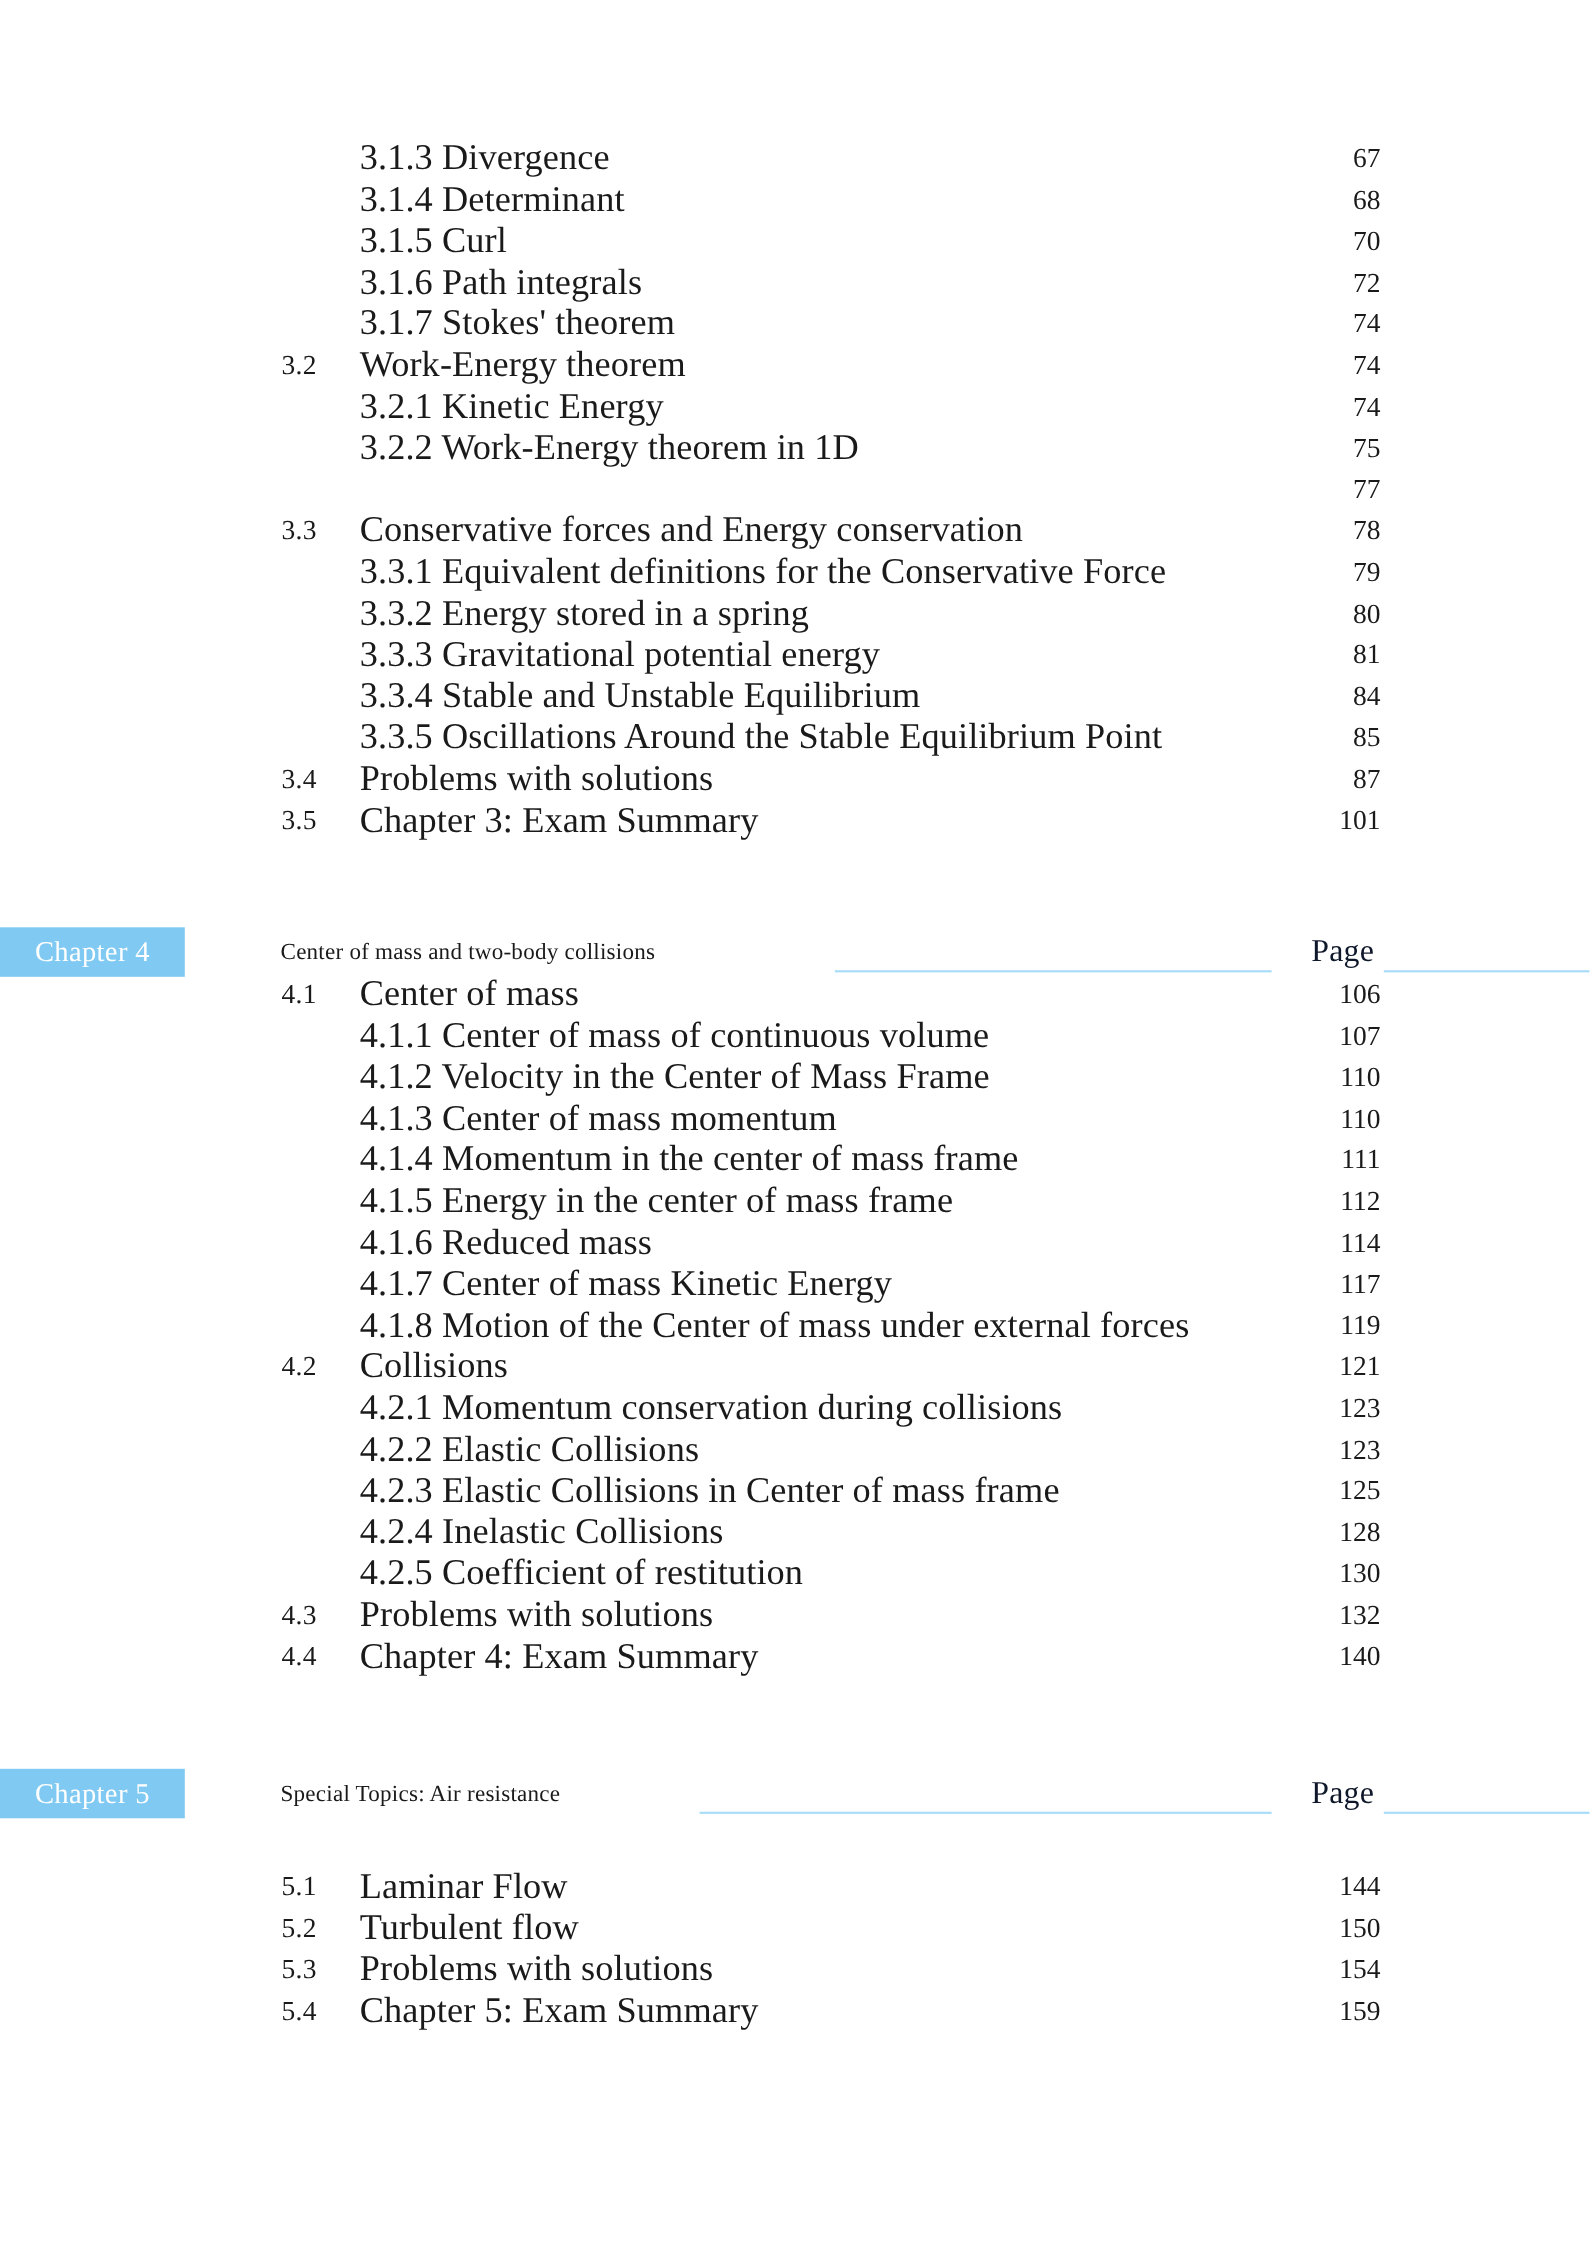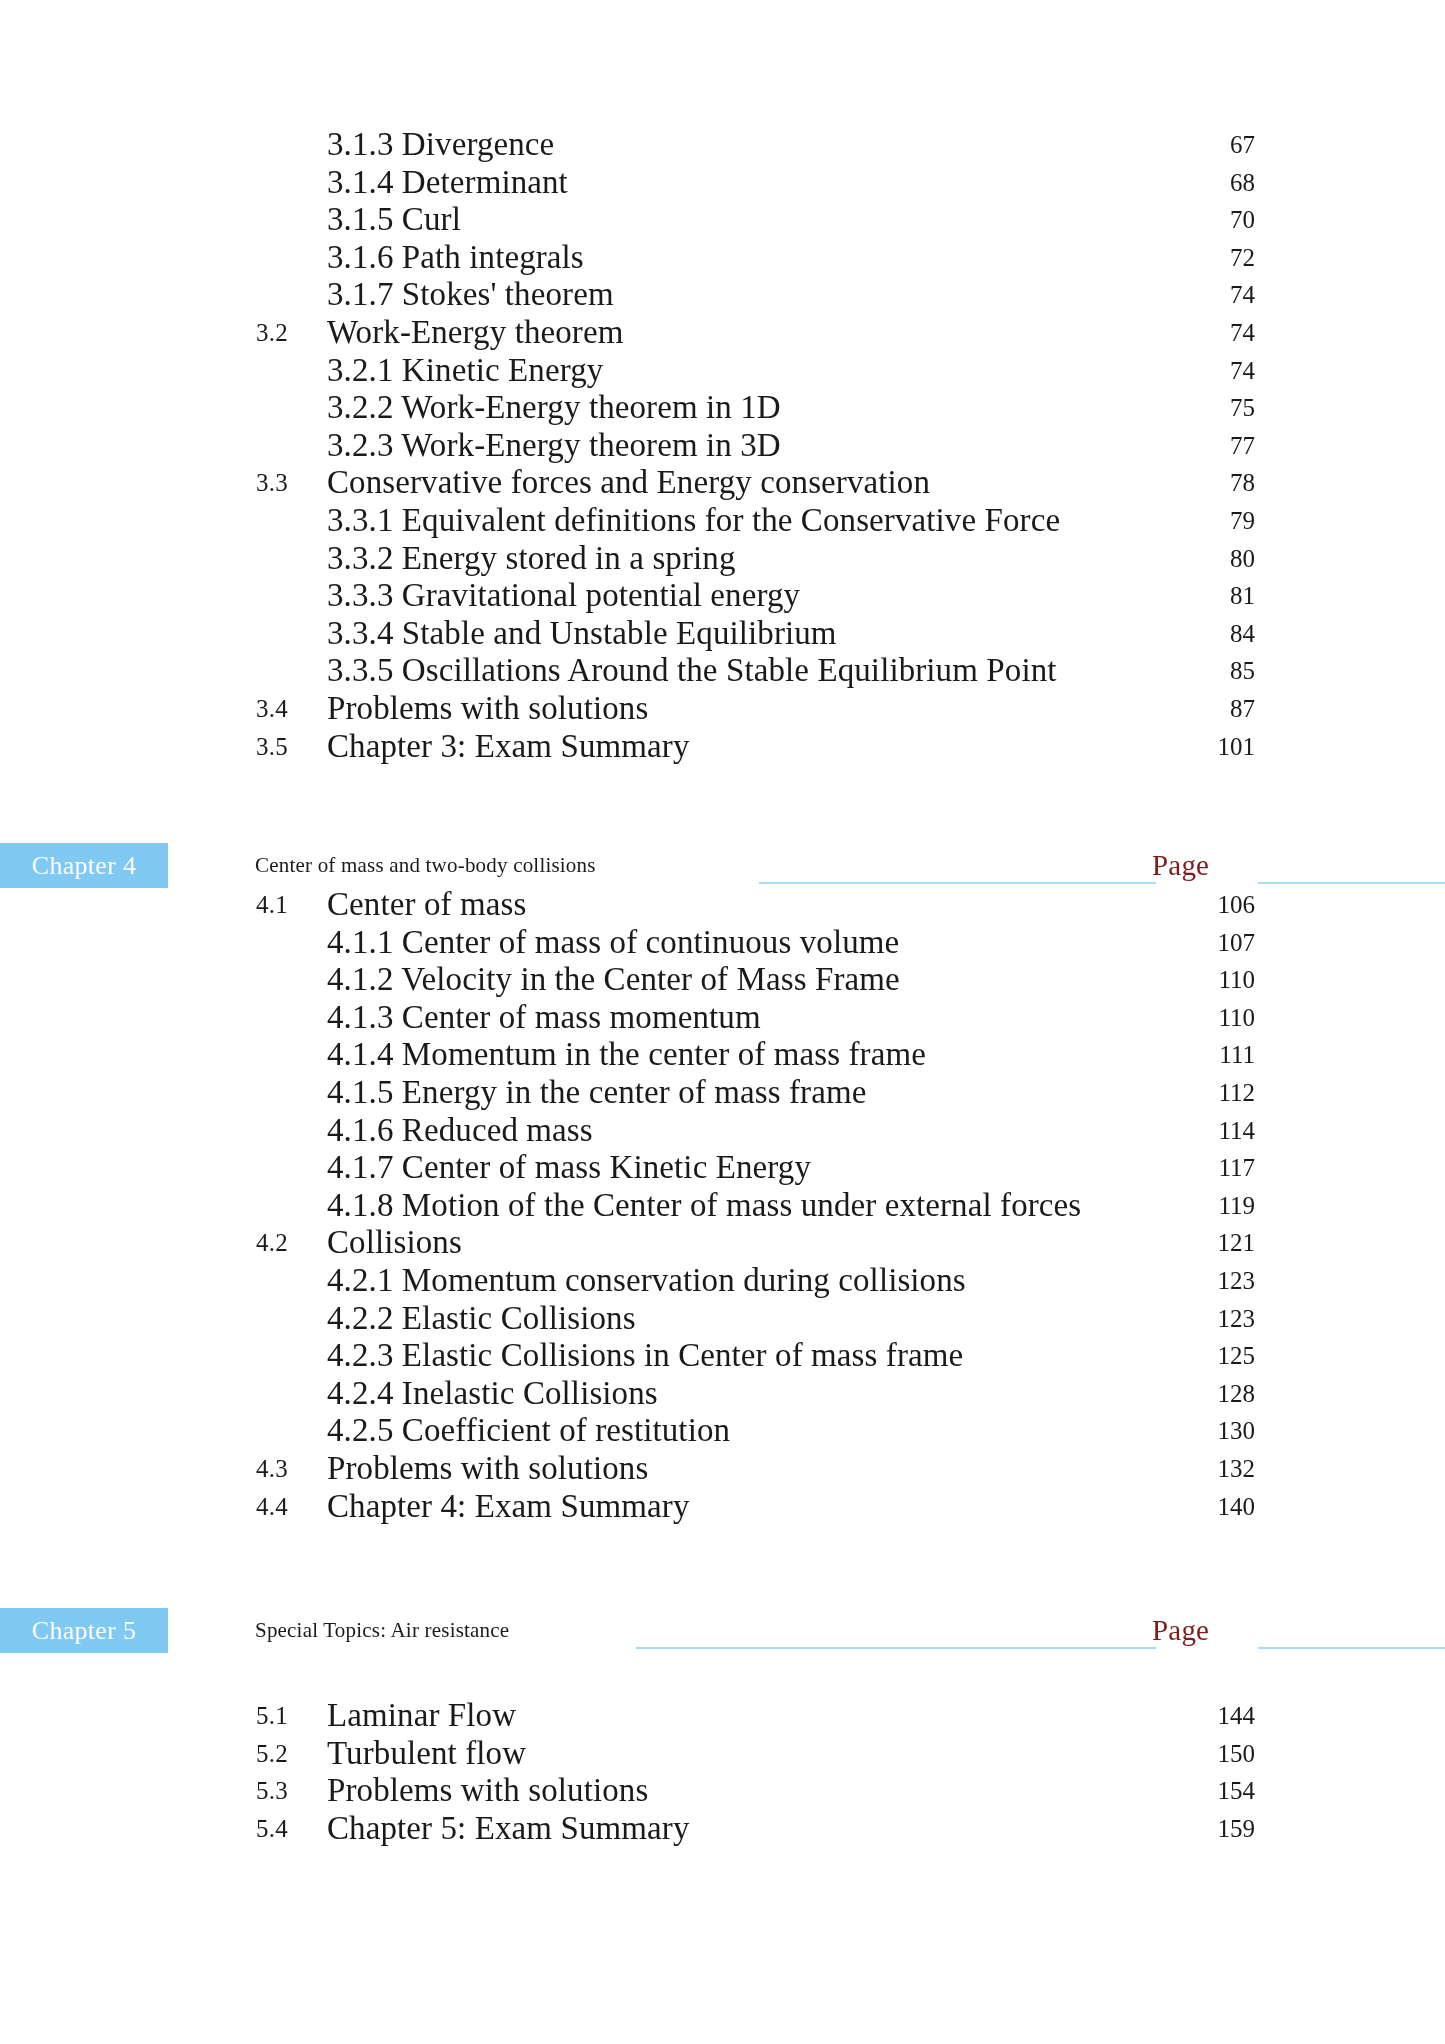--- a/index.html
+++ b/index.html
@@ -103,24 +103,24 @@
   .rule-mid {
     position: absolute;
     top: 39px;
     height: 2px;
     background: #a8dcf7;
   }
 
   .page-word {
     position: absolute;
     top: -3px;
-    left: 1152px;
+    left: 1192px;
     font-size: 29px;
     line-height: 50px;
-    color: #7f1d1d;
+    color: #0f172a;
     letter-spacing: 0.2px;
   }
 
   .rule-right {
     position: absolute;
     top: 39px;
     left: 1258px;
     right: 0;
     height: 2px;
     background: #a8dcf7;
@@ -159,21 +159,20 @@
       </div>
       <div class="toc-row sub">
         <span class="toc-title">3.2.1 Kinetic Energy</span>
         <span class="toc-page">74</span>
       </div>
       <div class="toc-row sub">
         <span class="toc-title">3.2.2 Work-Energy theorem in 1D</span>
         <span class="toc-page">75</span>
       </div>
       <div class="toc-row sub">
-        <span class="toc-title">3.2.3 Work-Energy theorem in 3D</span>
         <span class="toc-page">77</span>
       </div>
       <div class="toc-row">
         <span class="toc-num">3.3</span>
         <span class="toc-title">Conservative forces and Energy conservation</span>
         <span class="toc-page">78</span>
       </div>
       <div class="toc-row sub">
         <span class="toc-title">3.3.1 Equivalent definitions for the Conservative Force</span>
         <span class="toc-page">79</span>

